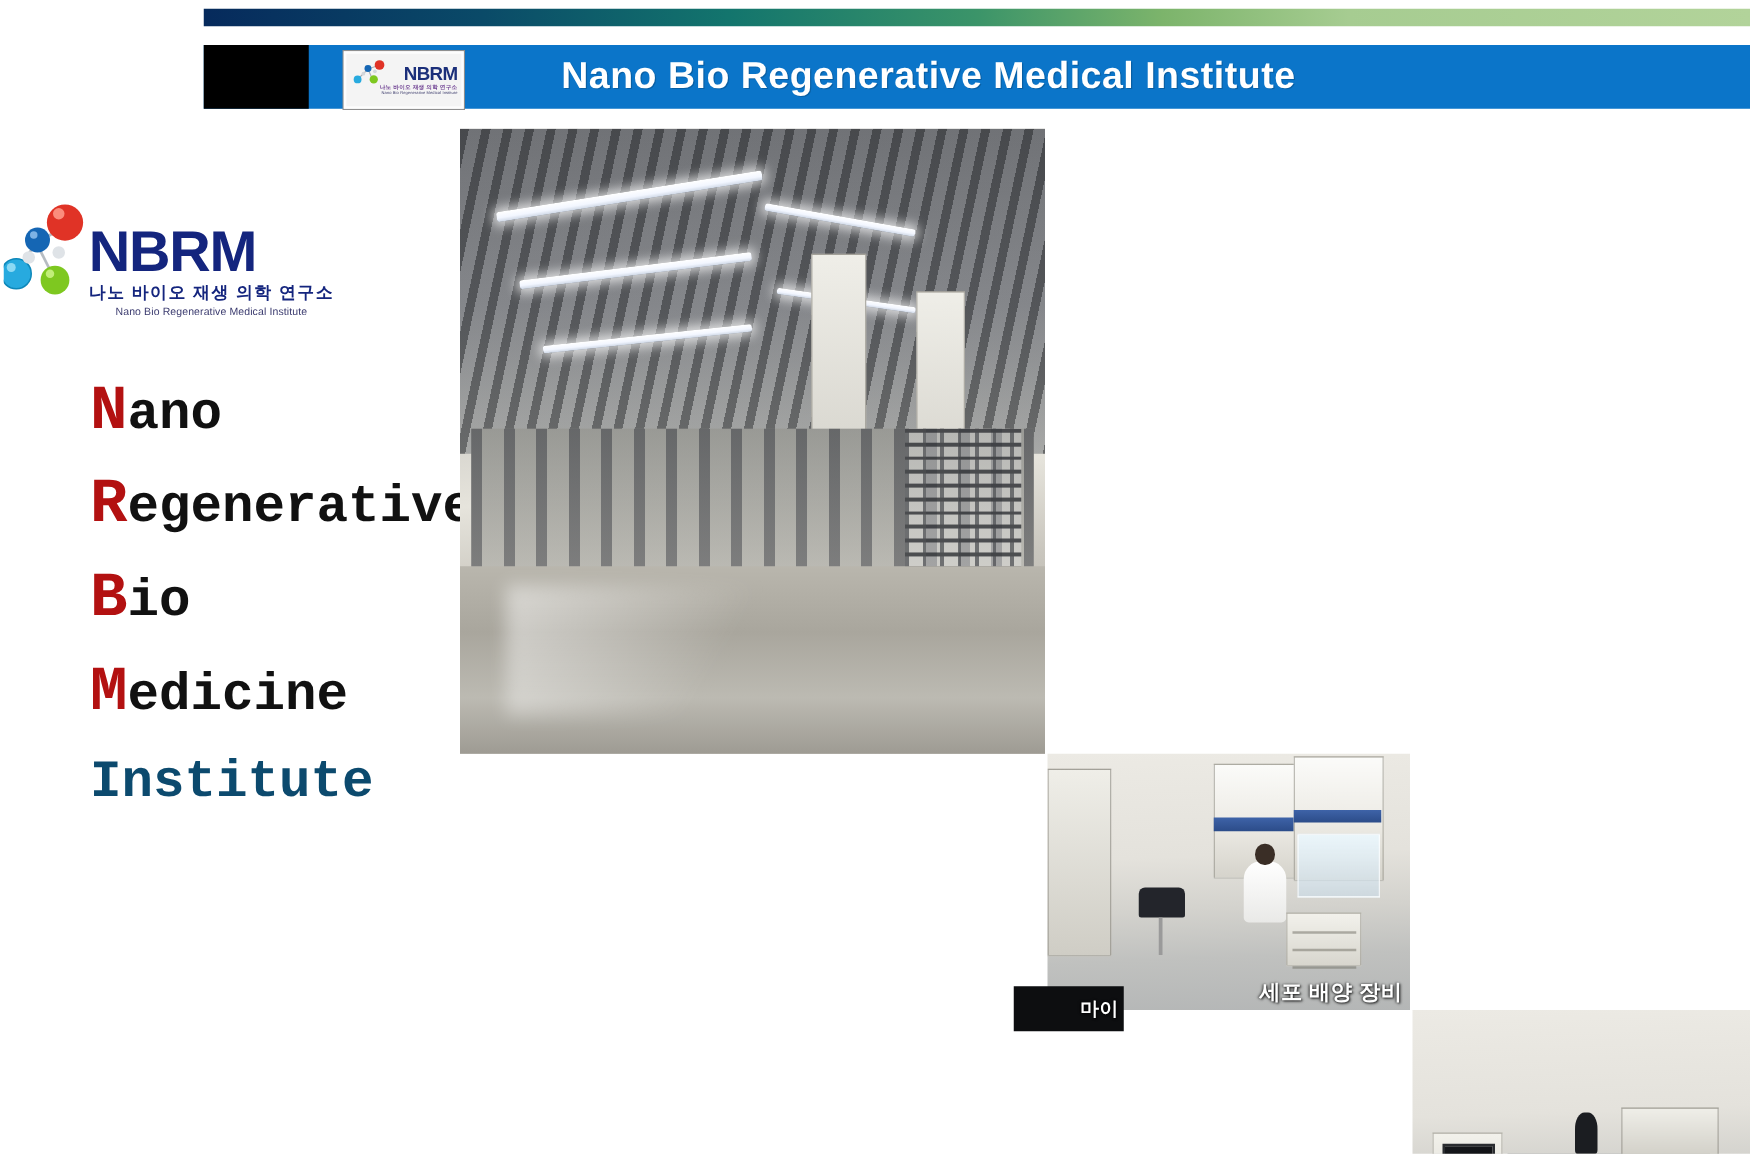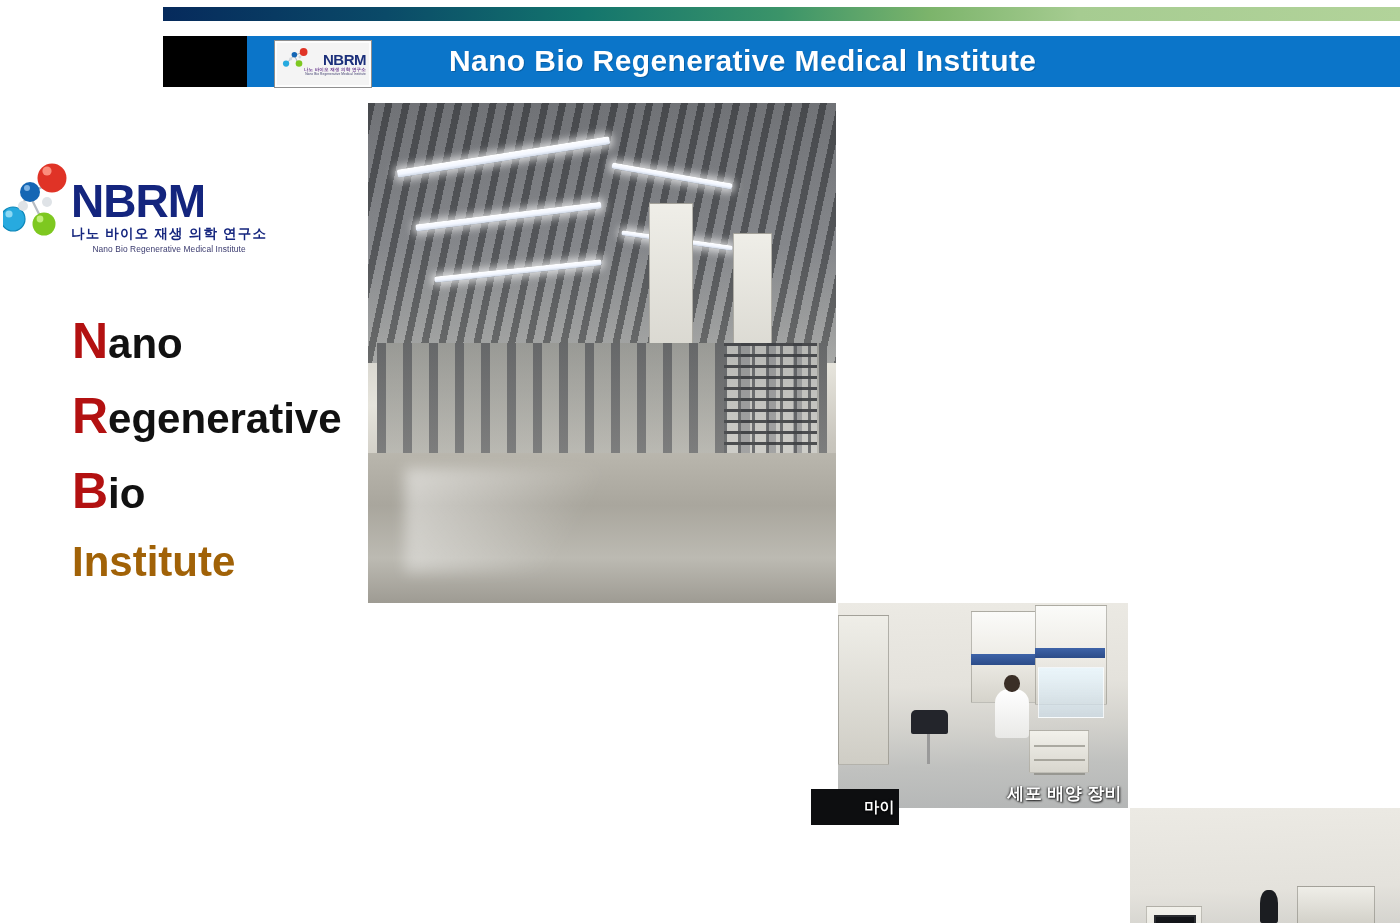--- a/index.html
+++ b/index.html
@@ -65,30 +65,30 @@
   .wm-kr{
     display:block;font-size:13.5px;color:#14257e;font-weight:bold;
     letter-spacing:1.2px;text-align:center;margin-top:1px;
   }
   .wm-en{
     display:block;font-size:8.4px;color:#3a3a6e;
     letter-spacing:0.1px;text-align:center;margin-top:1px;
   }
 
   .acronym{
-    position:absolute;left:72px;top:316px;width:300px;
-    font-family:Liberation Sans, sans-serif;
+    position:absolute;left:72px;top:305px;width:300px;
+    font-family:Liberation Mono, monospace;
   }
   .acr-line{
     display:block;line-height:1.0;margin-bottom:25px;
     color:#111111;font-size:42px;white-space:nowrap;
   }
   .acr-line .cap{color:#b31111;font-size:50px;font-weight:bold;}
   .acr-line .rest{color:#111;font-weight:600;}
-  .acr-line.plain{font-size:42px;font-weight:600;color:#a16207;}
+  .acr-line.plain{font-size:42px;font-weight:600;color:#0c4a6e;}
 
   
   .collage{
     position:absolute;left:368px;top:103px;width:1032px;height:810px;
     background:#ffffff;
   }
   .ph{position:absolute;overflow:hidden;}
   .ph .cap{
     position:absolute;right:6px;bottom:3px;
     color:#ffffff;font-weight:bold;
@@ -211,20 +211,21 @@
       <span class="wm-nbrm">NBRM</span>
       <span class="wm-kr">나노 바이오 재생 의학 연구소</span>
       <span class="wm-en">Nano Bio Regenerative Medical Institute</span>
     </div>
   </div>
 
   <div class="acronym">
     <span class="acr-line"><span class="cap">N</span><span class="rest">ano</span></span>
     <span class="acr-line"><span class="cap">R</span><span class="rest">egenerative</span></span>
     <span class="acr-line"><span class="cap">B</span><span class="rest">io</span></span>
+    <span class="acr-line"><span class="cap">M</span><span class="rest">edicine</span></span>
     <span class="acr-line plain">Institute</span>
   </div>
 
   <div class="collage">
 
     <div class="ph lab-main" style="left:0px;top:0px;width:468px;height:500px;">
       <div class="ceiling"></div>
       <div class="tube" style="left:6%;top:10%;width:46%;height:8px;transform:rotate(-9deg);"></div>
       <div class="tube" style="left:10%;top:22%;width:40%;height:7px;transform:rotate(-7deg);"></div>
       <div class="tube" style="left:14%;top:33%;width:36%;height:6px;transform:rotate(-6deg);"></div>

